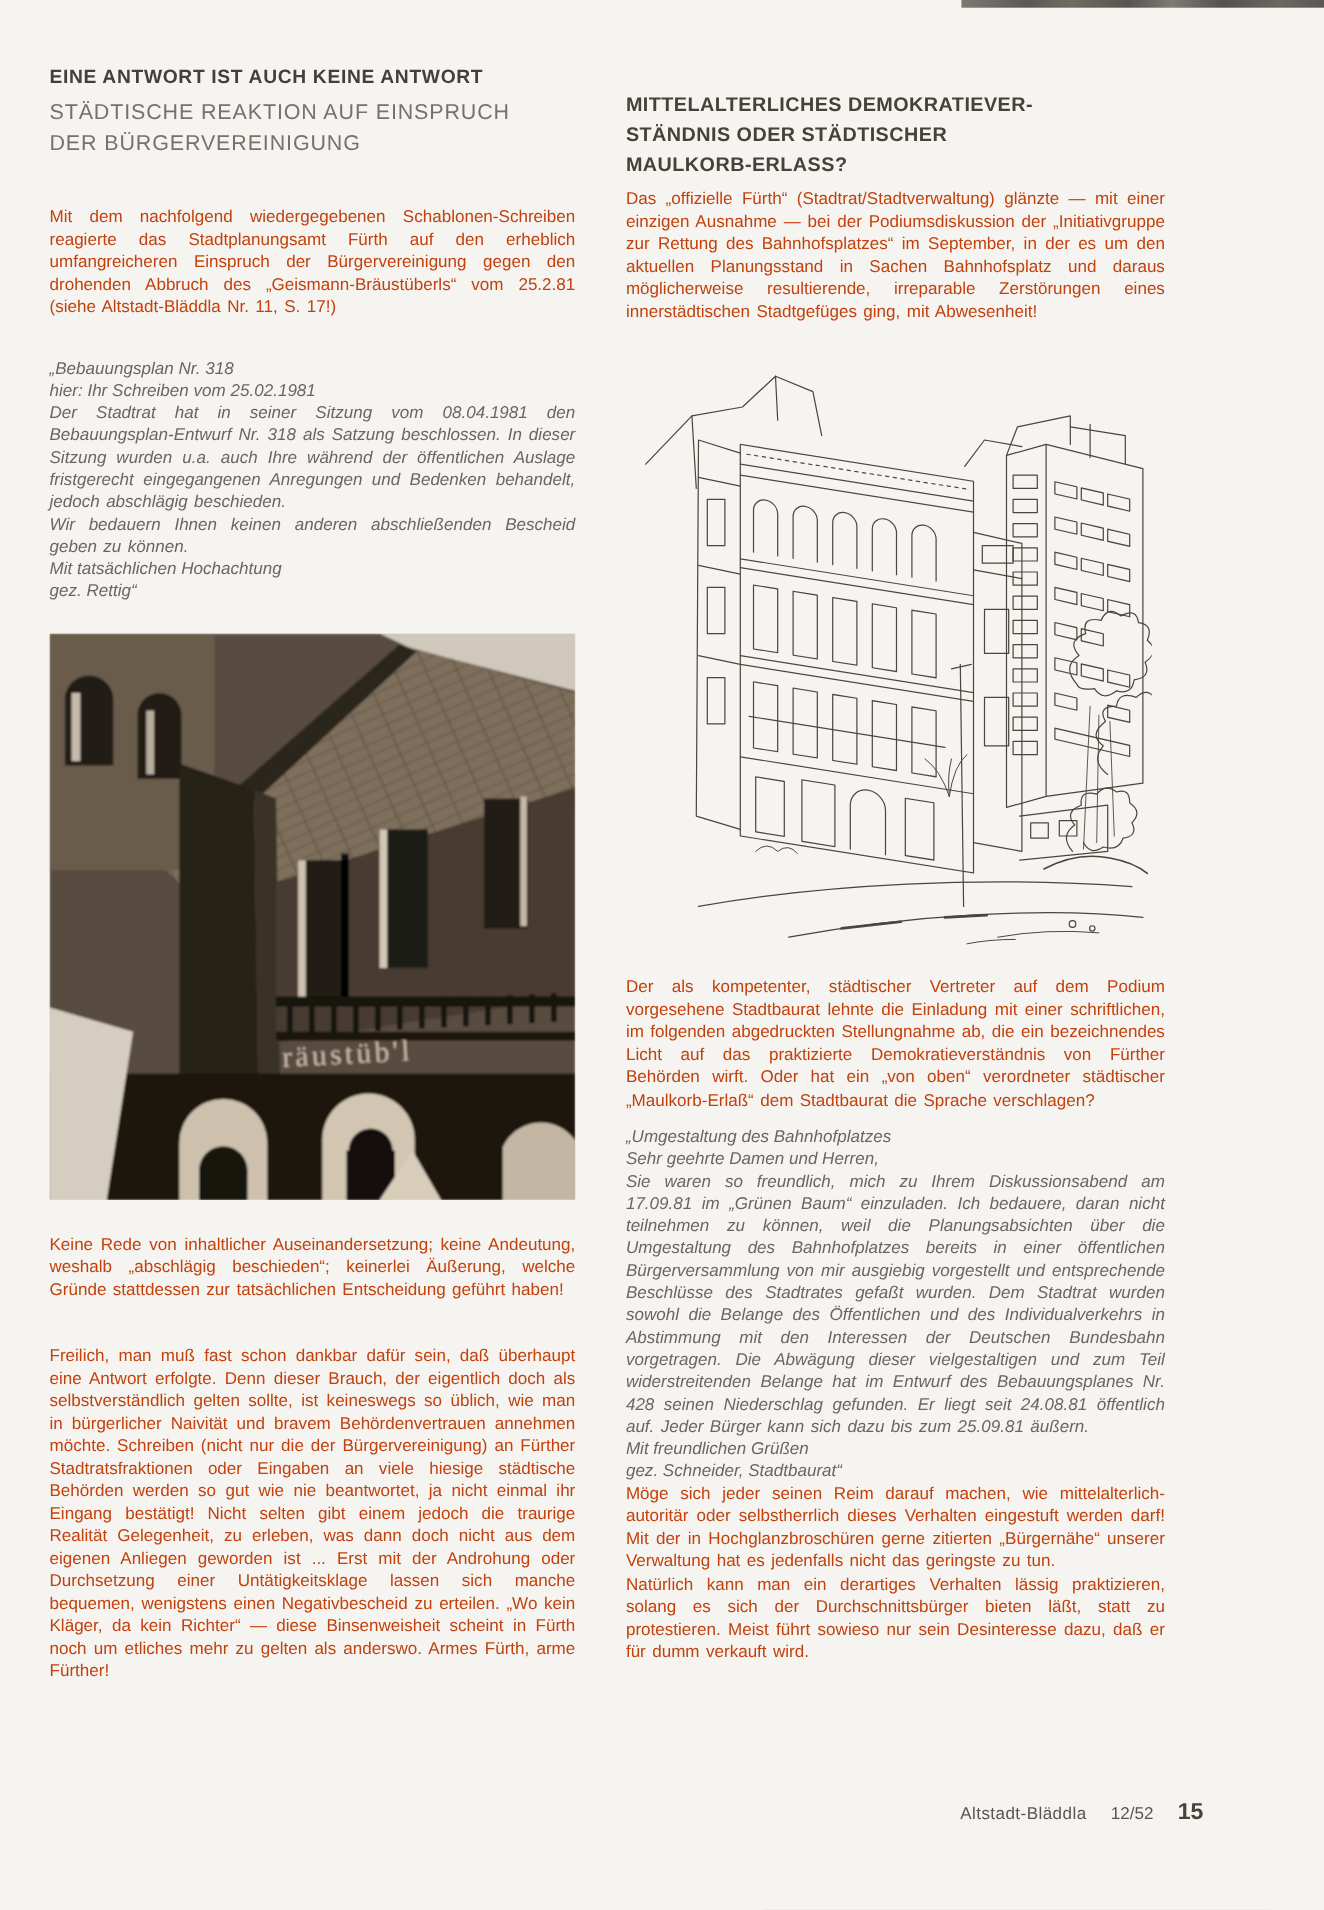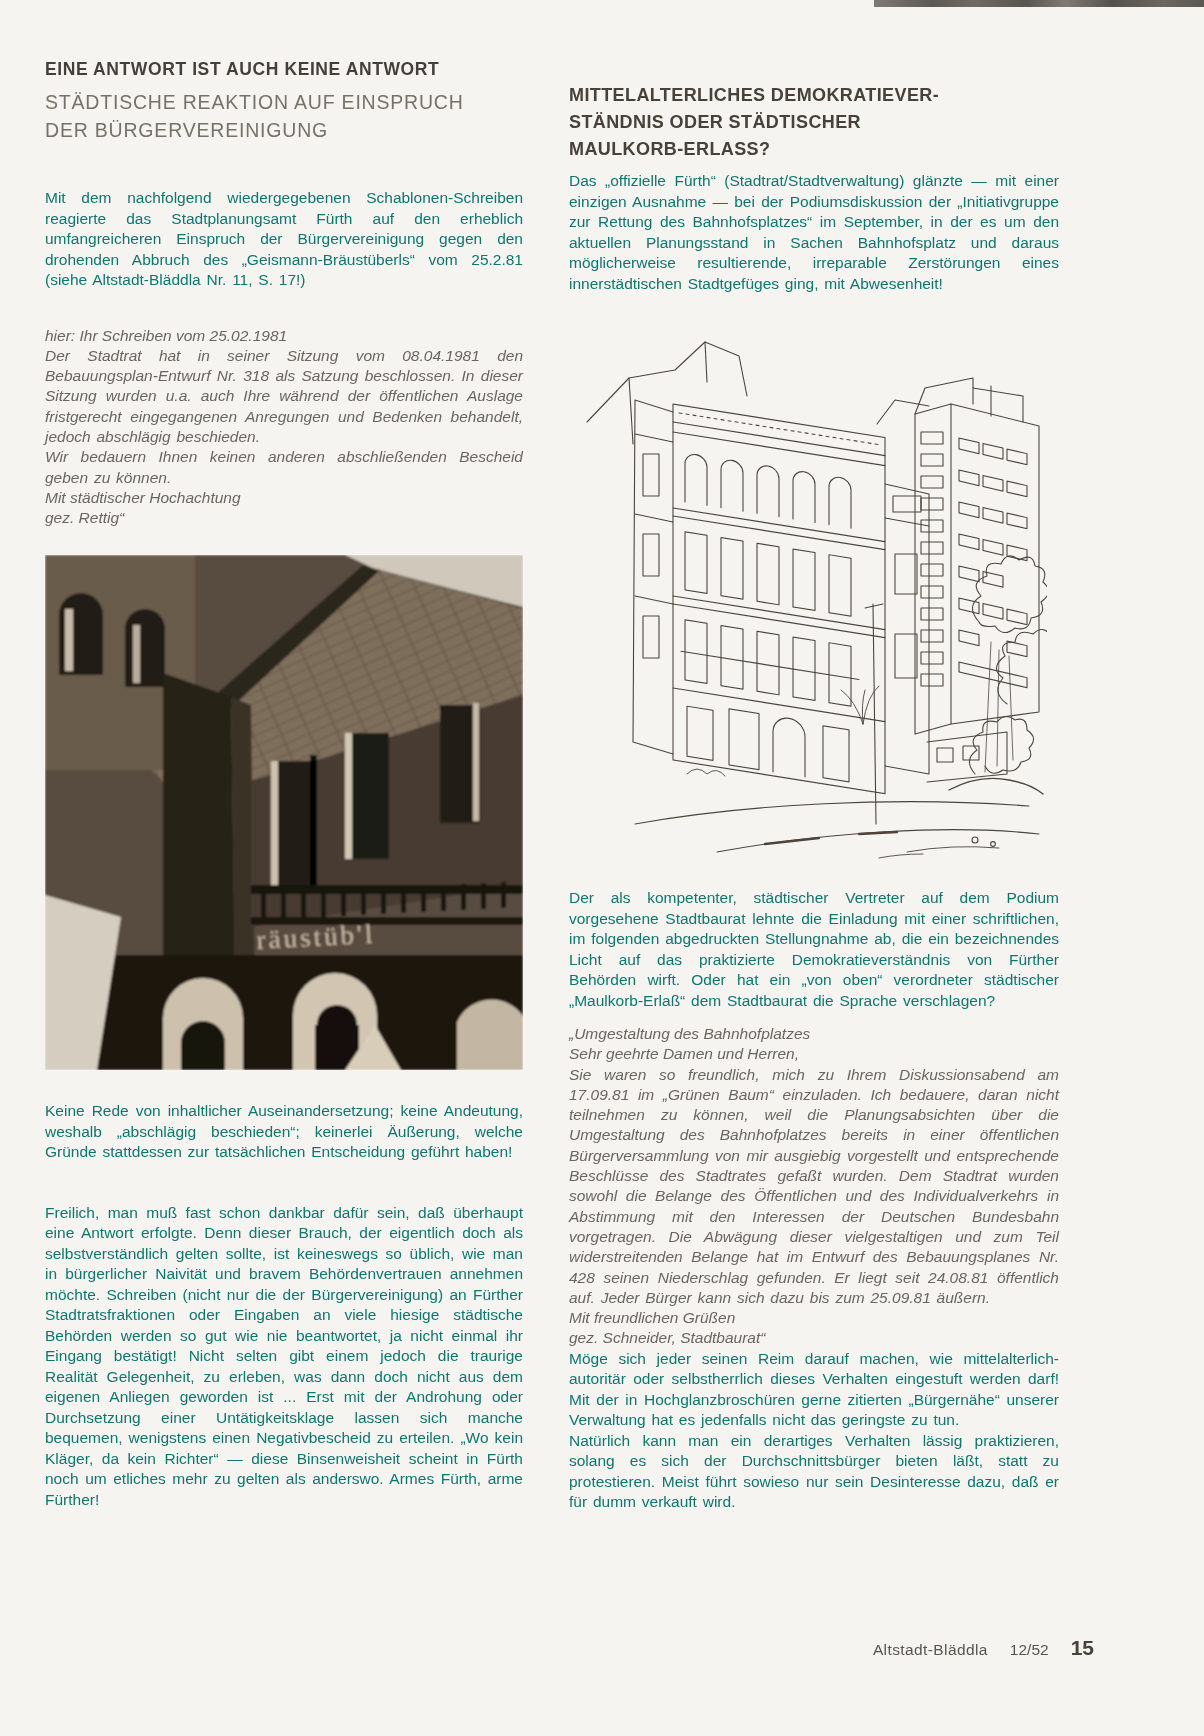--- a/index.html
+++ b/index.html
@@ -30,21 +30,21 @@
   .subhead{
     font-size:19.5px;color:#777168;letter-spacing:.8px;
     line-height:28px;margin:0 0 44px 0;font-weight:normal;
   }
   .headline-right{
     font-size:18px;font-weight:bold;color:#474139;
     letter-spacing:.4px;line-height:27px;margin:24px 0 8px 0;
   }
   .para{
     font-size:15.5px;line-height:20.5px;text-align:justify;
-    margin:0 0 0 0;color:#0f766e;word-spacing:1.5px;
+    margin:0 0 0 0;color:#c2410c;word-spacing:1.5px;
   }
   .letter{
     font-style:italic;color:#6b655f;
     font-size:15.5px;line-height:20.3px;
   }
   .letter .l-line{display:block;}
   .letter .l-body{text-align:justify;word-spacing:1.5px;margin:0;}
   .mt-intro-l{}
   .mt-letter-l{margin-top:35px;}
   .photo-wrap{margin-top:27px;width:478px;height:515px;}
@@ -75,24 +75,25 @@
     <div class="col-left">
       <h1 class="headline">EINE ANTWORT IST AUCH KEINE ANTWORT</h1>
       <h2 class="subhead">
         <span>STÄDTISCHE REAKTION AUF EINSPRUCH</span><br>
         <span>DER BÜRGERVEREINIGUNG</span>
       </h2>
 
       <p class="para mt-intro-l">Mit dem nachfolgend wiedergegebenen Schablonen-Schreiben reagierte das Stadtplanungsamt Fürth auf den erheblich umfangreicheren Einspruch der Bürgervereinigung gegen den drohenden Abbruch des „Geismann-Bräustüberls“ vom 25.2.81 (siehe Altstadt-Bläddla Nr. 11, S. 17!)</p>
 
       <div class="letter mt-letter-l">
+        <span class="l-line">„Bebauungsplan Nr. 318</span>
         <span class="l-line">hier: Ihr Schreiben vom 25.02.1981</span>
         <p class="l-body">Der Stadtrat hat in seiner Sitzung vom 08.04.1981 den Bebauungsplan-Entwurf Nr. 318 als Satzung beschlossen. In dieser Sitzung wurden u.a. auch Ihre während der öffentlichen Auslage fristgerecht eingegangenen Anregungen und Bedenken behandelt, jedoch abschlägig beschieden.</p>
         <p class="l-body">Wir bedauern Ihnen keinen anderen abschließenden Bescheid geben zu können.</p>
-        <span class="l-line">Mit städtischer Hochachtung</span>
+        <span class="l-line">Mit tatsächlichen Hochachtung</span>
         <span class="l-line">gez. Rettig“</span>
       </div>
 
       <div class="photo-wrap">
         <svg viewBox="0 0 478 515" width="478" height="515" role="img">
           <defs>
             <filter id="soft" x="-5%" y="-5%" width="110%" height="110%">
               <feGaussianBlur stdDeviation="1.1"></feGaussianBlur>
             </filter>
             <pattern id="brick" width="26" height="10" patternUnits="userSpaceOnUse" patternTransform="rotate(-24)">

